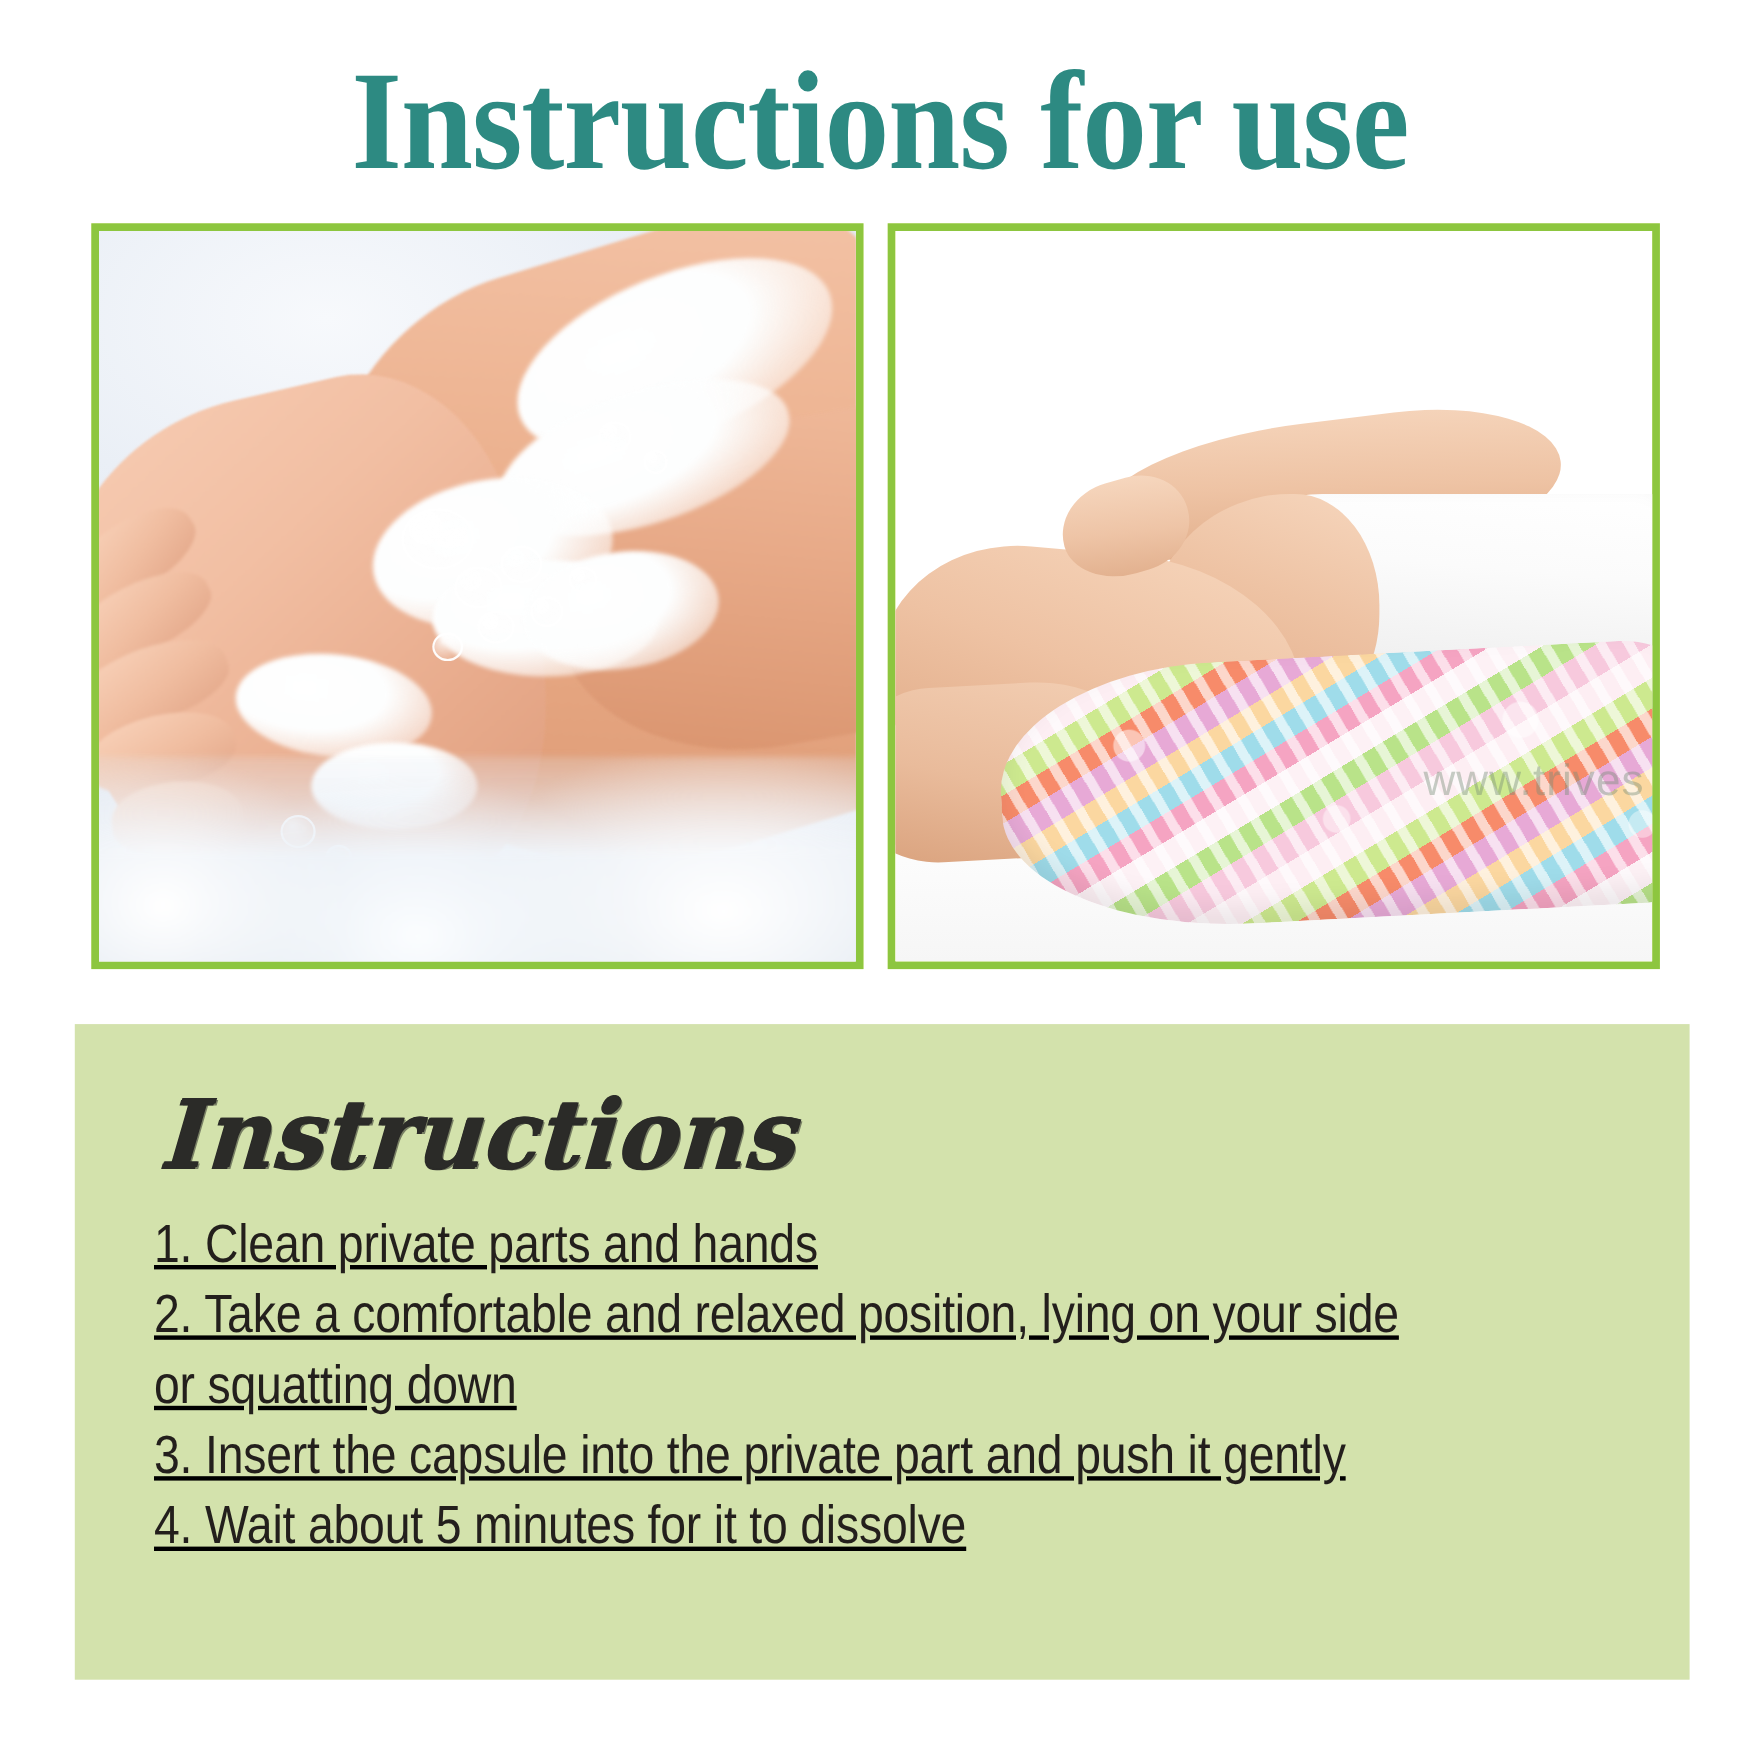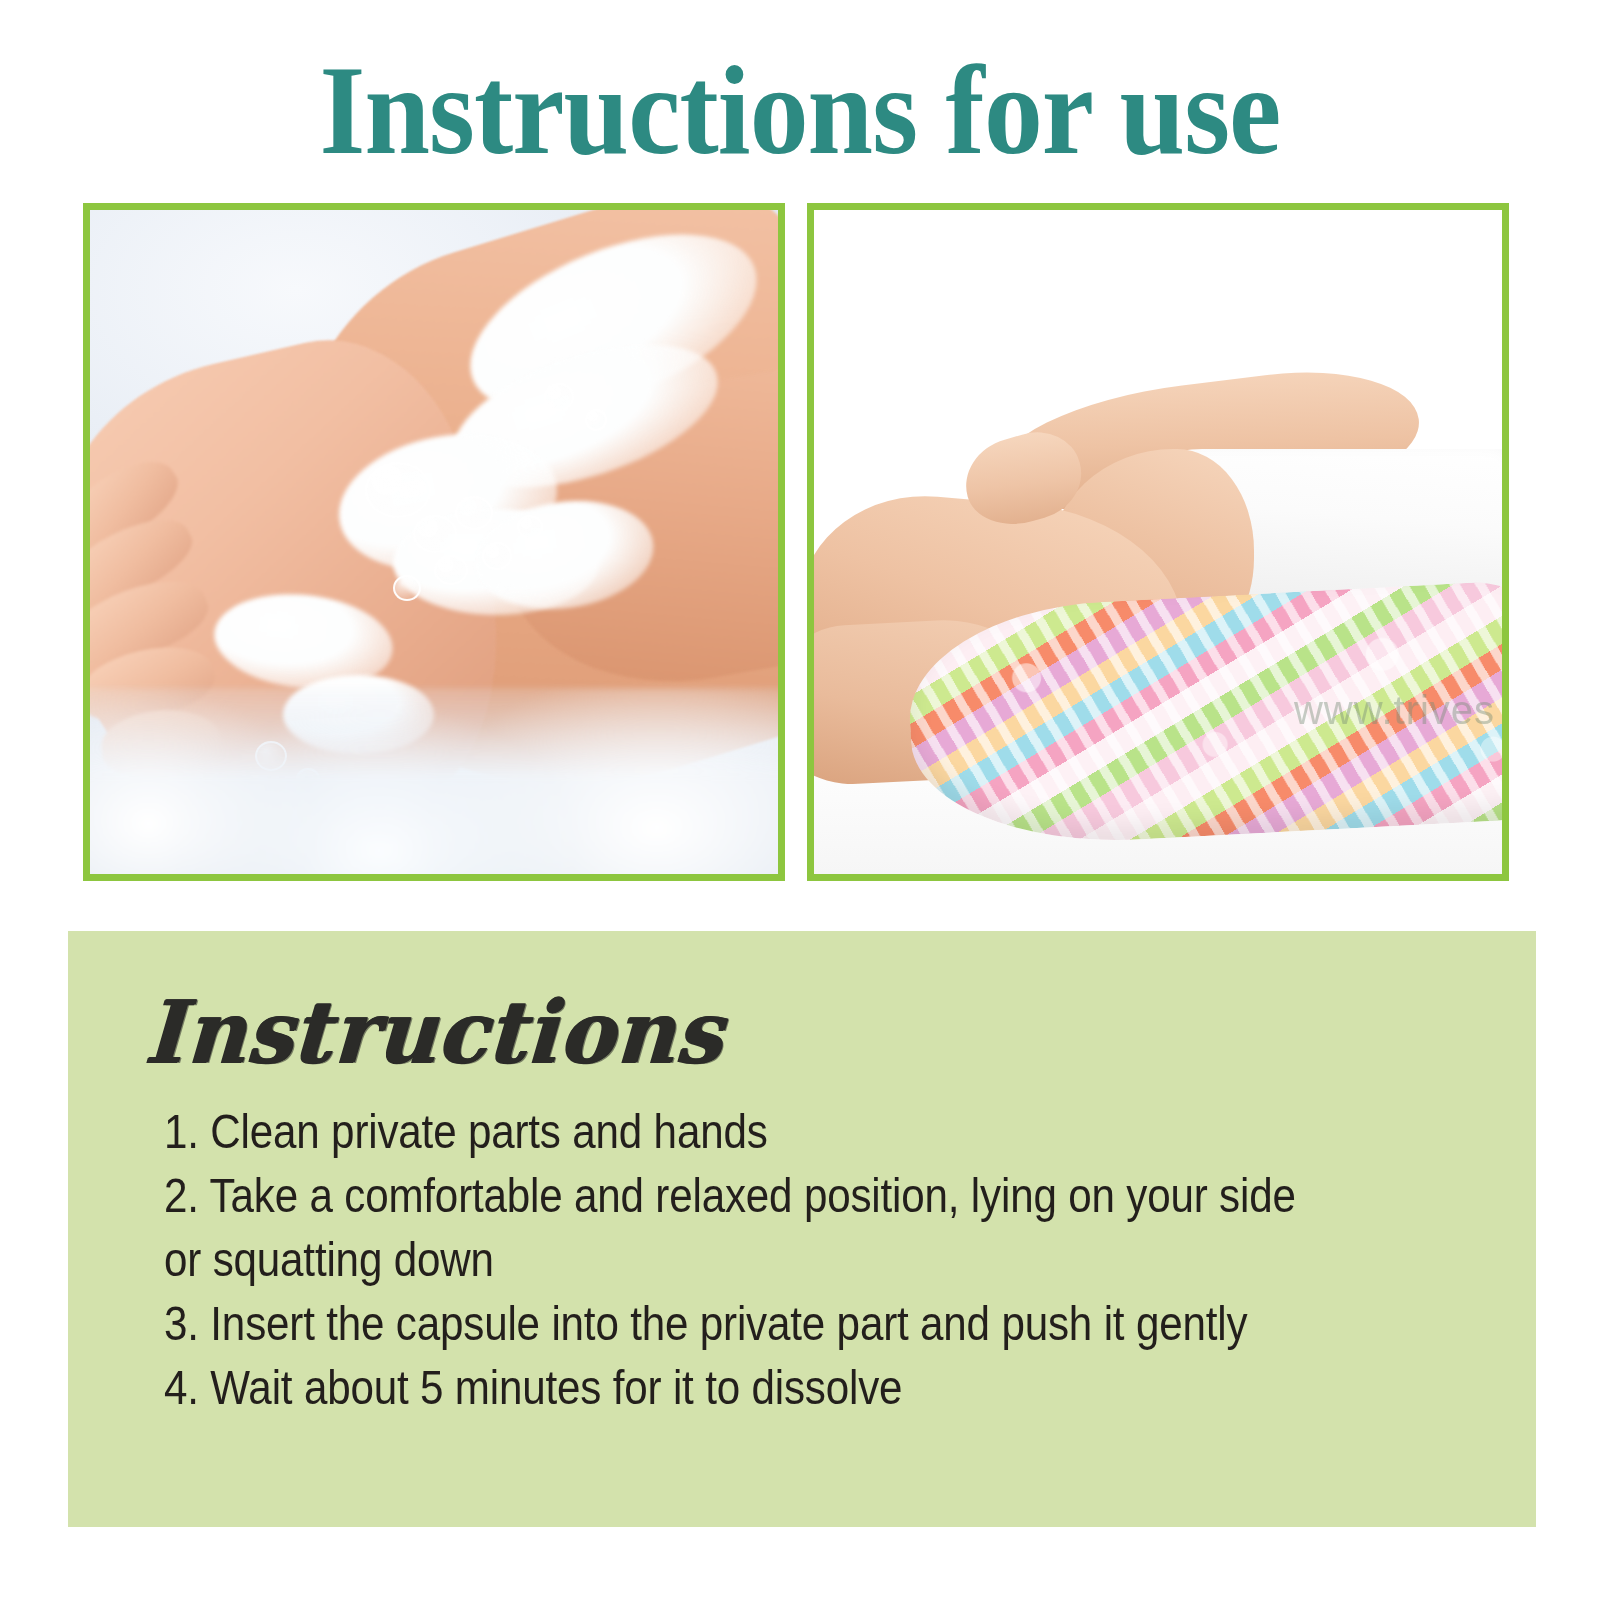--- a/index.html
+++ b/index.html
@@ -289,26 +289,27 @@
     letter-spacing: 1px;
     transform: skewX(-6deg) scaleY(1.05);
     transform-origin: left bottom;
     text-shadow:
        1px 0 0 #2b2b28,
       -1px 1px 0 #2b2b28,
        2px 1px 0 rgba(43,43,40,0.55);
   }
   .instr-list {
     position: absolute;
-    left: 96px;
+    left: 72px;
     top: 168px;
     width: 1340px;
     margin: 0;
     padding: 0;
     list-style: none;
+    text-decoration: underline;
   }
   .instr-list li {
     font-family: "Liberation Sans", sans-serif;
     font-size: 49px;
     line-height: 64px;
     color: #231f1c;
     transform: scaleX(0.86);
     transform-origin: left center;
     white-space: normal;
     letter-spacing: -0.2px;

